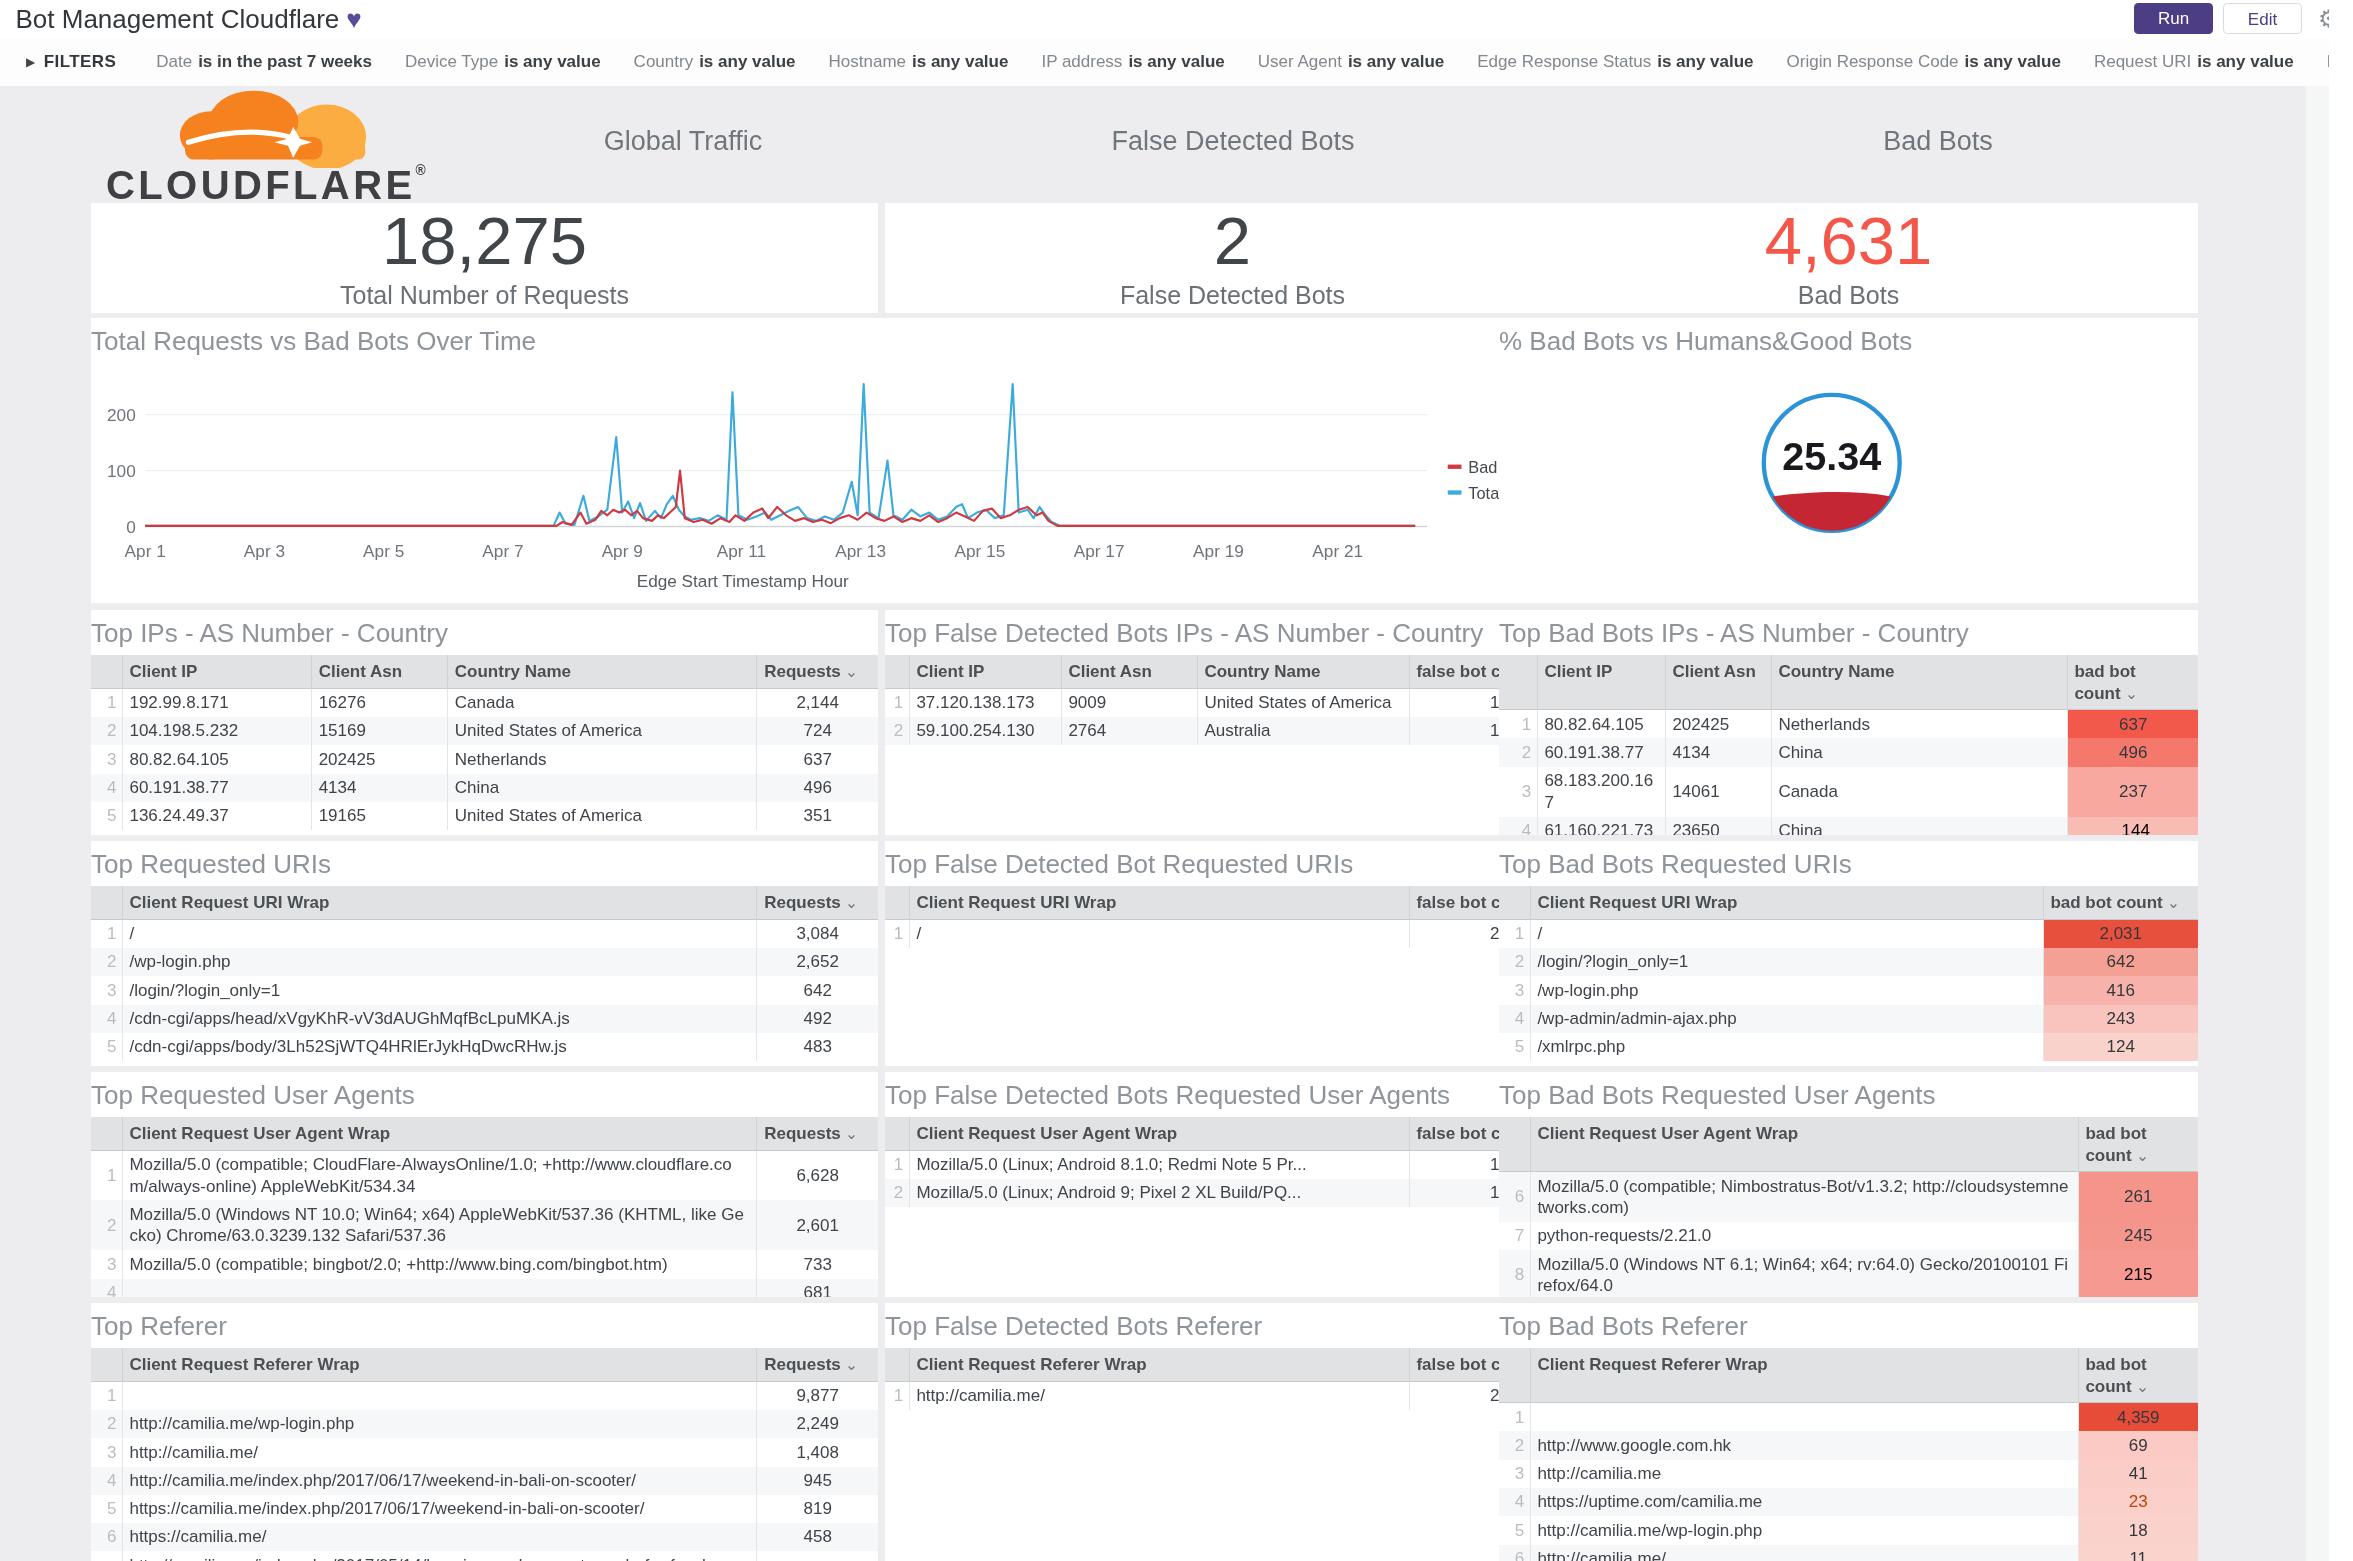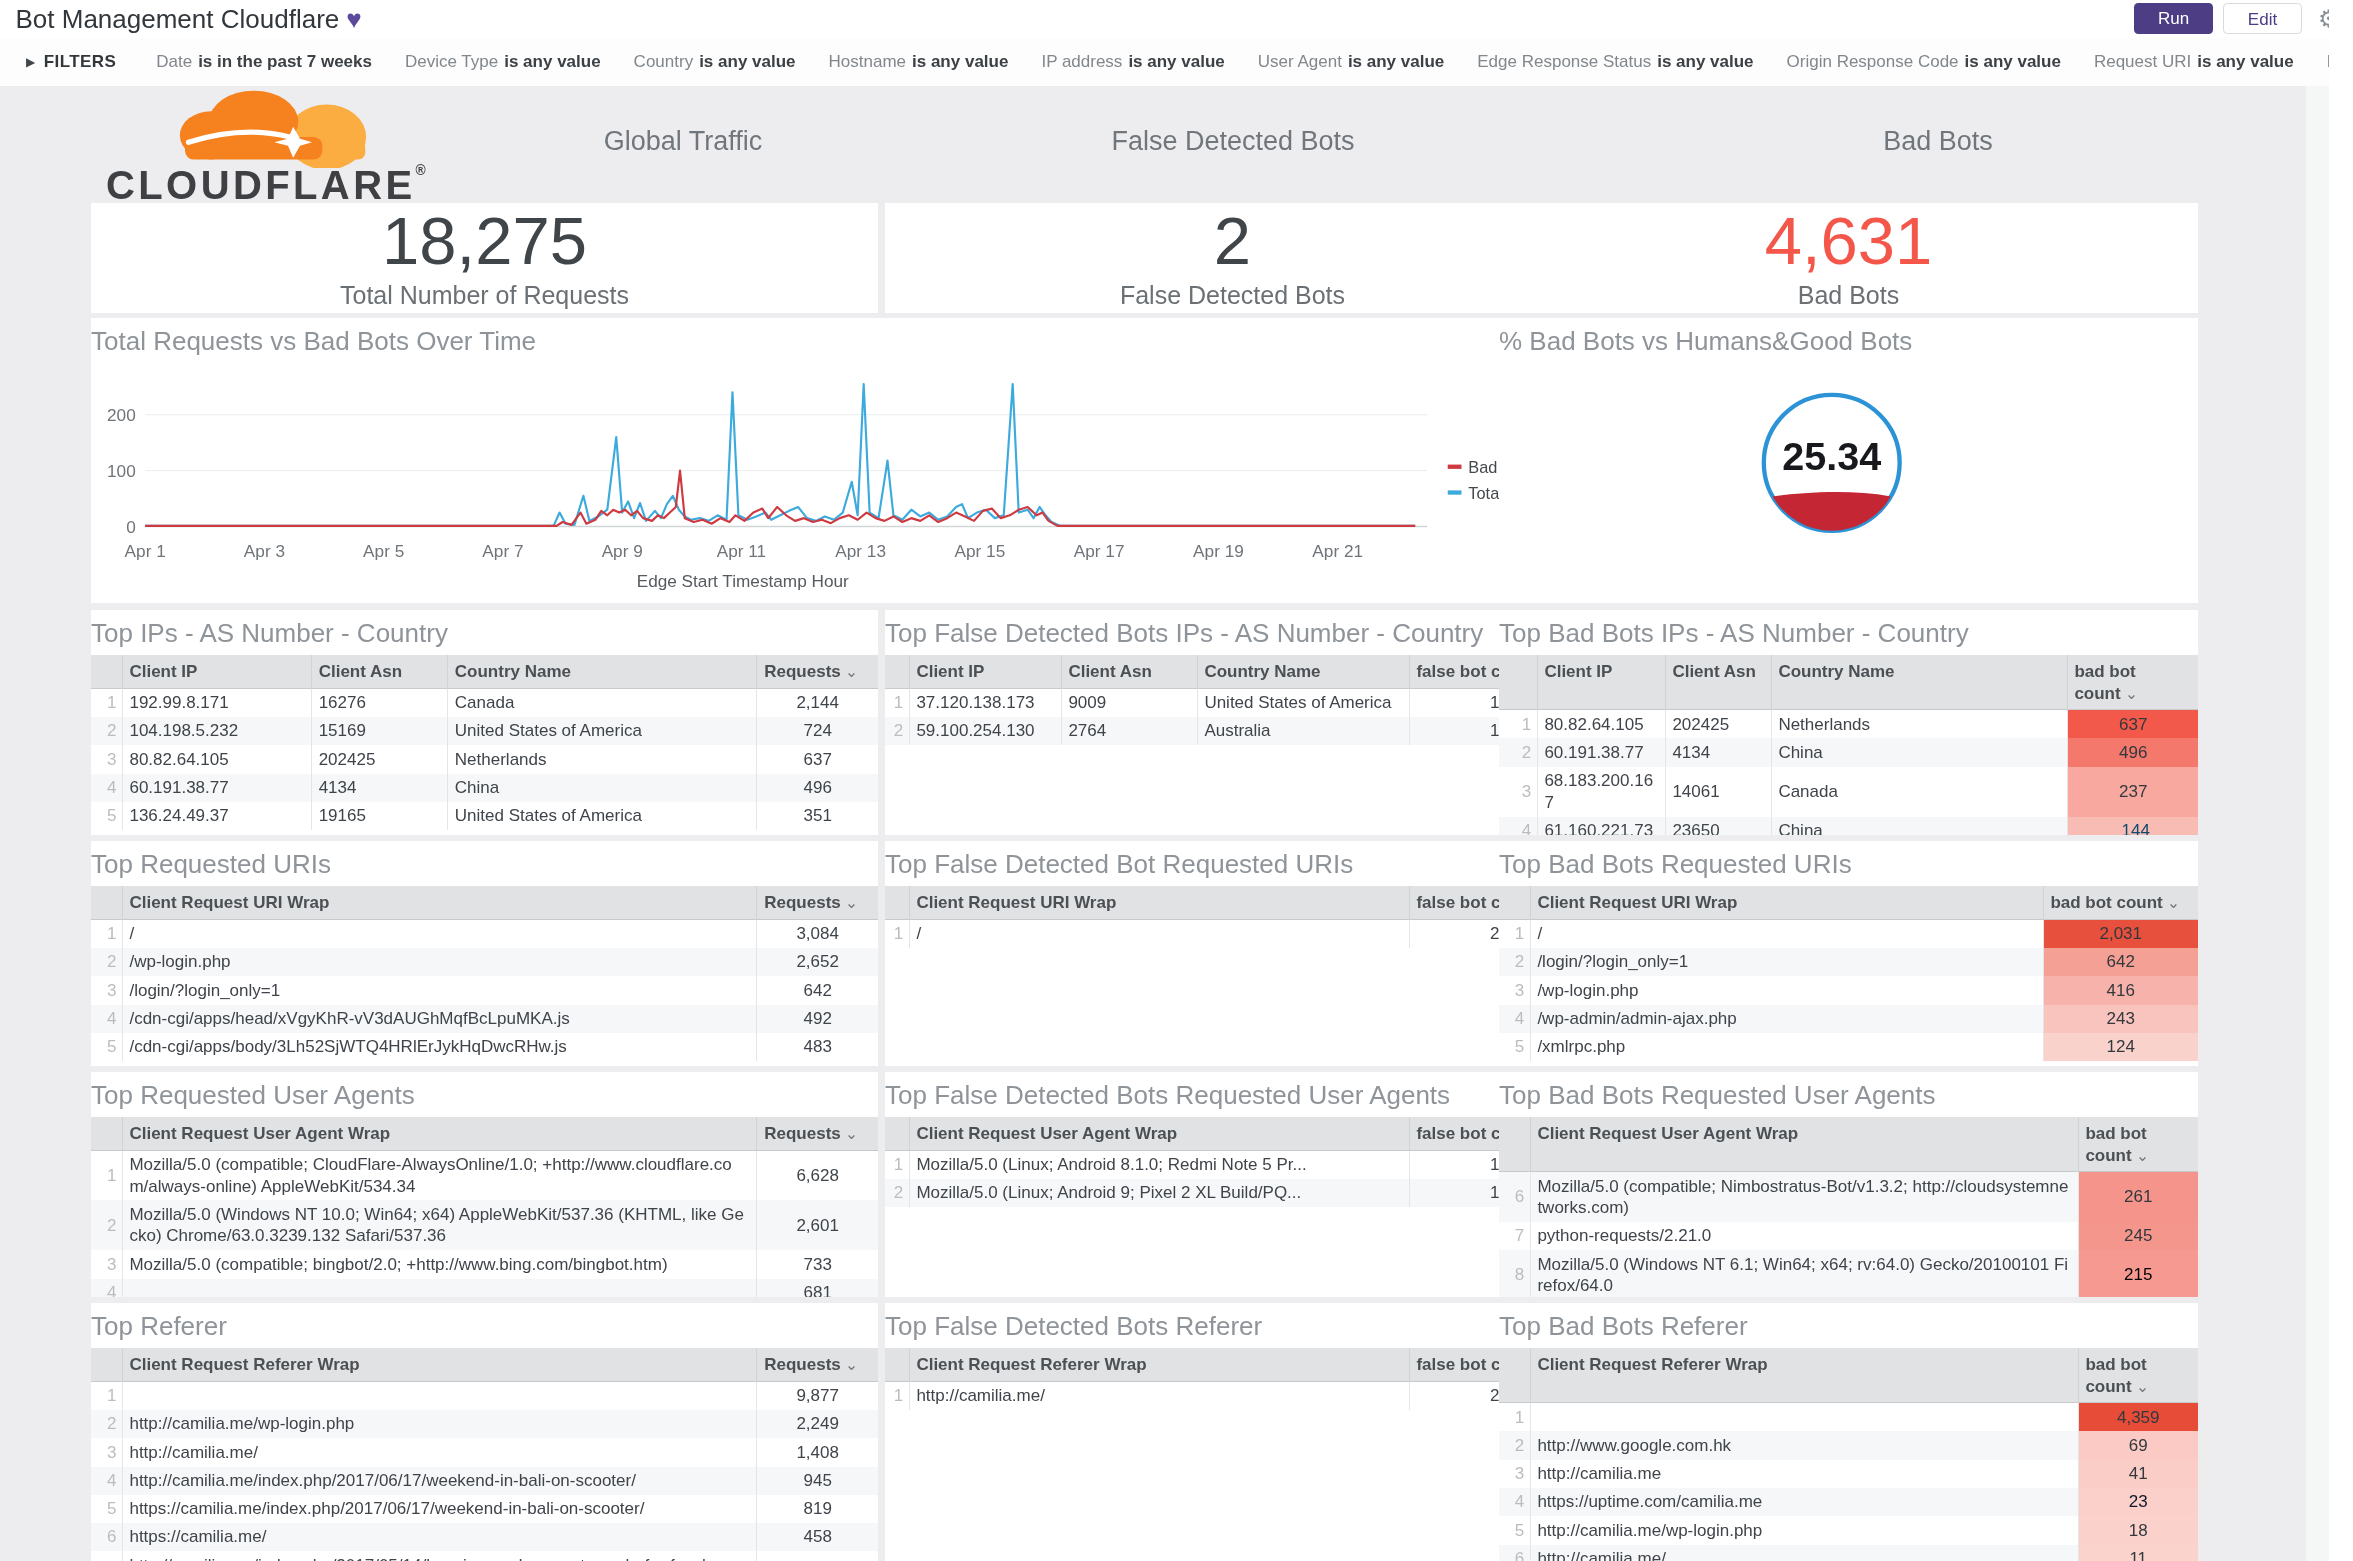--- a/index.html
+++ b/index.html
@@ -293,21 +293,21 @@
               <td>68.183.200.167</td>
               <td>14061</td>
               <td>Canada</td>
               <td class="numval" style="background: rgb(248, 168, 159); color: rgb(51, 56, 61);">237</td>
             </tr>
             <tr class="even">
               <td class="rownum">4</td>
               <td>61.160.221.73</td>
               <td>23650</td>
               <td>China</td>
-              <td class="numval" style="background: rgb(249, 188, 181); color: #0c4a6e; padding-left: 12px;">144</td>
+              <td class="numval" style="background: rgb(249, 188, 181); color: #000000; padding-left: 12px;">144</td>
             </tr>
           </tbody>
         </table>
       </div>
   </section>
 
   <section class="panel r2 c1">
     <h3 class="t-title">Top Requested URIs</h3>
     <div class="tbl">
         <table>
@@ -645,21 +645,21 @@
               <td class="numval" style="background: rgb(251, 202, 196); color: rgb(51, 56, 61);">69</td>
             </tr>
             <tr>
               <td class="rownum">3</td>
               <td>http://camilia.me</td>
               <td class="numval" style="background: rgb(251, 205, 199); color: rgb(51, 56, 61);">41</td>
             </tr>
             <tr class="even">
               <td class="rownum">4</td>
               <td>https://uptime.com/camilia.me</td>
-              <td class="numval" style="background: rgb(251, 208, 202); color: #0f172a;">23</td>
+              <td class="numval" style="background: rgb(251, 208, 202); color: #c2410c;">23</td>
             </tr>
             <tr>
               <td class="rownum">5</td>
               <td>http://camilia.me/wp-login.php</td>
               <td class="numval" style="background: rgb(251, 209, 203); color: rgb(51, 56, 61);">18</td>
             </tr>
             <tr class="even">
               <td class="rownum">6</td>
               <td>http://camilia.me/</td>
               <td class="numval" style="background: rgb(251, 211, 205); color: rgb(51, 56, 61);">11</td>

